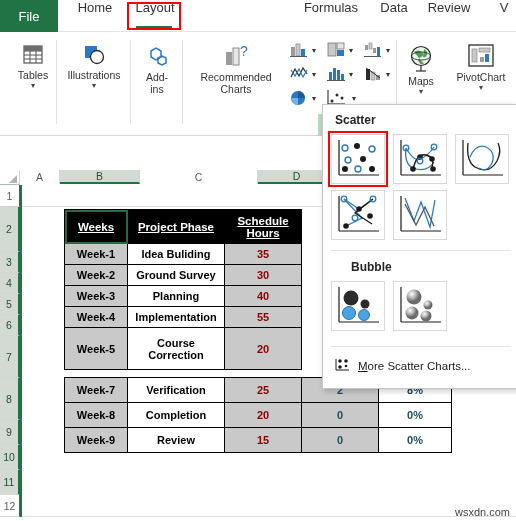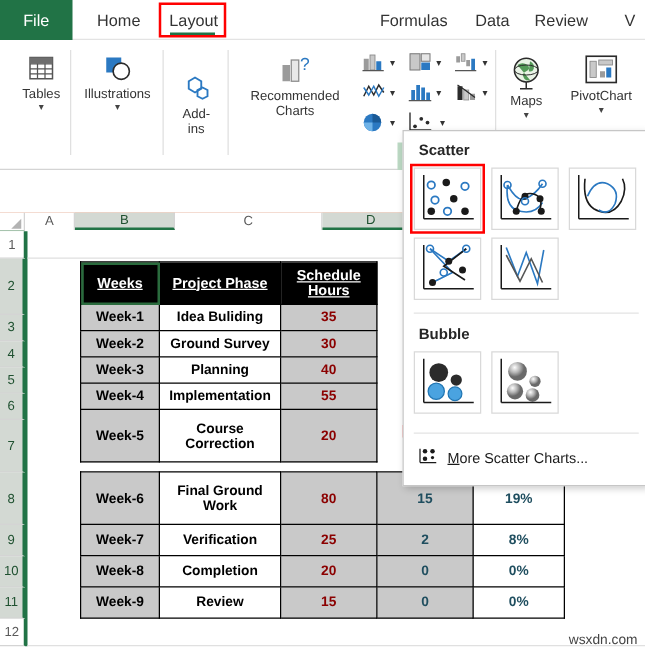--- a/index.html
+++ b/index.html
@@ -7,21 +7,21 @@
               font-family:"Liberation Sans", sans-serif; }
   #app { position:relative; width:516px; height:521px; background:#c2410c; }
 
   
   .tabbar { position:absolute; left:0; top:0; width:516px; height:32px;
             background:#fff; border-bottom:1px solid #e3e3e3; }
   .tab-file { position:absolute; left:0; top:0; width:58px; height:32px;
               background:#217346; color:#fff; font-size:13px;
               display:flex; align-items:center; justify-content:center; }
   .tab { position:absolute; top:0; height:32px; color:#333; font-size:13px;
-         display:flex; align-items:center; justify-content:center; white-space:nowrap; }
+         display:flex; justify-content:center; white-space:nowrap; }
   .tab-insert-box { position:absolute; left:127px; top:2px; width:54px; height:28px;
                     border:2px solid #ff0000; }
   .tab-underline { position:absolute; left:136px; top:26px; width:36px; height:2px;
                    background:#217346; }
 
   
   .ribbon { position:absolute; left:0; top:32px; width:516px; height:104px;
             background:#fff; border-bottom:1px solid #d4d4d4; }
   .rsep { position:absolute; top:8px; width:1px; height:84px; background:#e0e0e0; }
   .rbtn { position:absolute; display:flex; flex-direction:column; align-items:center;
@@ -165,21 +165,21 @@
         <svg width="30" height="30" viewBox="0 0 30 30">
           <rect x="6" y="6" width="12" height="12" fill="#2b79c2"></rect>
           <circle cx="18" cy="17" r="6.5" fill="#fff" stroke="#2b2b2b" stroke-width="1.3"></circle>
         </svg>
       </span>
       <span>Illustrations</span>
       <span class="chev">▾</span>
     </div>
     <div class="rsep" style="left:130px;"></div>
 
-    <div class="rbtn" style="left:134px;top:24px;width:46px;">
+    <div class="rbtn" style="left:134px;top:10px;width:46px;">
       <span class="ricon">
         <svg width="30" height="30" viewBox="0 0 30 30">
           <path d="M9 9 l5 -3 l5 3 l0 6 l-5 3 l-5 -3 z" fill="none" stroke="#2b79c2" stroke-width="1.5"></path>
           <path d="M16 16 l4 -2 l4 2 l0 5 l-4 2 l-4 -2 z" fill="none" stroke="#2b79c2" stroke-width="1.5"></path>
         </svg>
       </span>
       <span style="white-space:pre-line;">Add-
 ins</span>
     </div>
     <div class="rsep" style="left:182px;"></div>
@@ -417,27 +417,20 @@
         <tr style="height:42px;">
           <td class="cWk">Week-5</td>
           <td class="cPh">Course Correction</td>
           <td class="cSch">20</td>
         </tr>
       </tbody>
     </table>
 
     <table class="tbl" style="left:64px;top:207px;">
       <tbody>
-        <tr style="height:42px;">
-          <td class="cWk">Week-6</td>
-          <td class="cPh">Final Ground Work</td>
-          <td class="cSch">80</td>
-          <td class="cAct">15</td>
-          <td class="cPct">19%</td>
-        </tr>
         <tr style="height:25px;">
           <td class="cWk">Week-7</td>
           <td class="cPh">Verification</td>
           <td class="cSch">25</td>
           <td class="cAct">2</td>
           <td class="cPct">8%</td>
         </tr>
         <tr style="height:25px;">
           <td class="cWk">Week-8</td>
           <td class="cPh">Completion</td>
@@ -524,21 +517,21 @@
       <svg width="52" height="48" viewBox="0 0 52 48">
         <line x1="7" y1="5" x2="7" y2="40" stroke="#1a1a1a" stroke-width="1.2"></line>
         <line x1="7" y1="40" x2="47" y2="40" stroke="#1a1a1a" stroke-width="1.2"></line>
         <polyline points="11,7 20,30 27,11 36,36 41,9" fill="none" stroke="#2b79c2" stroke-width="1.3"></polyline>
         <polyline points="11,13 22,34 31,16 40,35" fill="none" stroke="#555" stroke-width="1.3"></polyline>
       </svg>
     </div>
 
     <div class="gdiv" style="top:145px;"></div>
 
-    <div class="gsec" style="position:absolute;left:12px;top:155px;">Bubble</div>
+    <div class="gsec" style="position:absolute;left:28px;top:155px;">Bubble</div>
 
     <div class="gtile" style="left:8px;top:176px;">
       <svg width="52" height="48" viewBox="0 0 52 48">
         <line x1="7" y1="5" x2="7" y2="40" stroke="#1a1a1a" stroke-width="1.2"></line>
         <line x1="7" y1="40" x2="47" y2="40" stroke="#1a1a1a" stroke-width="1.2"></line>
         <circle cx="19" cy="16" r="7.5" fill="#2b2b2b"></circle>
         <circle cx="33" cy="22" r="4.5" fill="#2b2b2b"></circle>
         <circle cx="17" cy="31" r="6.5" fill="#4aa3e0" stroke="#2176b3" stroke-width="1"></circle>
         <circle cx="32" cy="33" r="5.5" fill="#4aa3e0" stroke="#2176b3" stroke-width="1"></circle>
       </svg>

